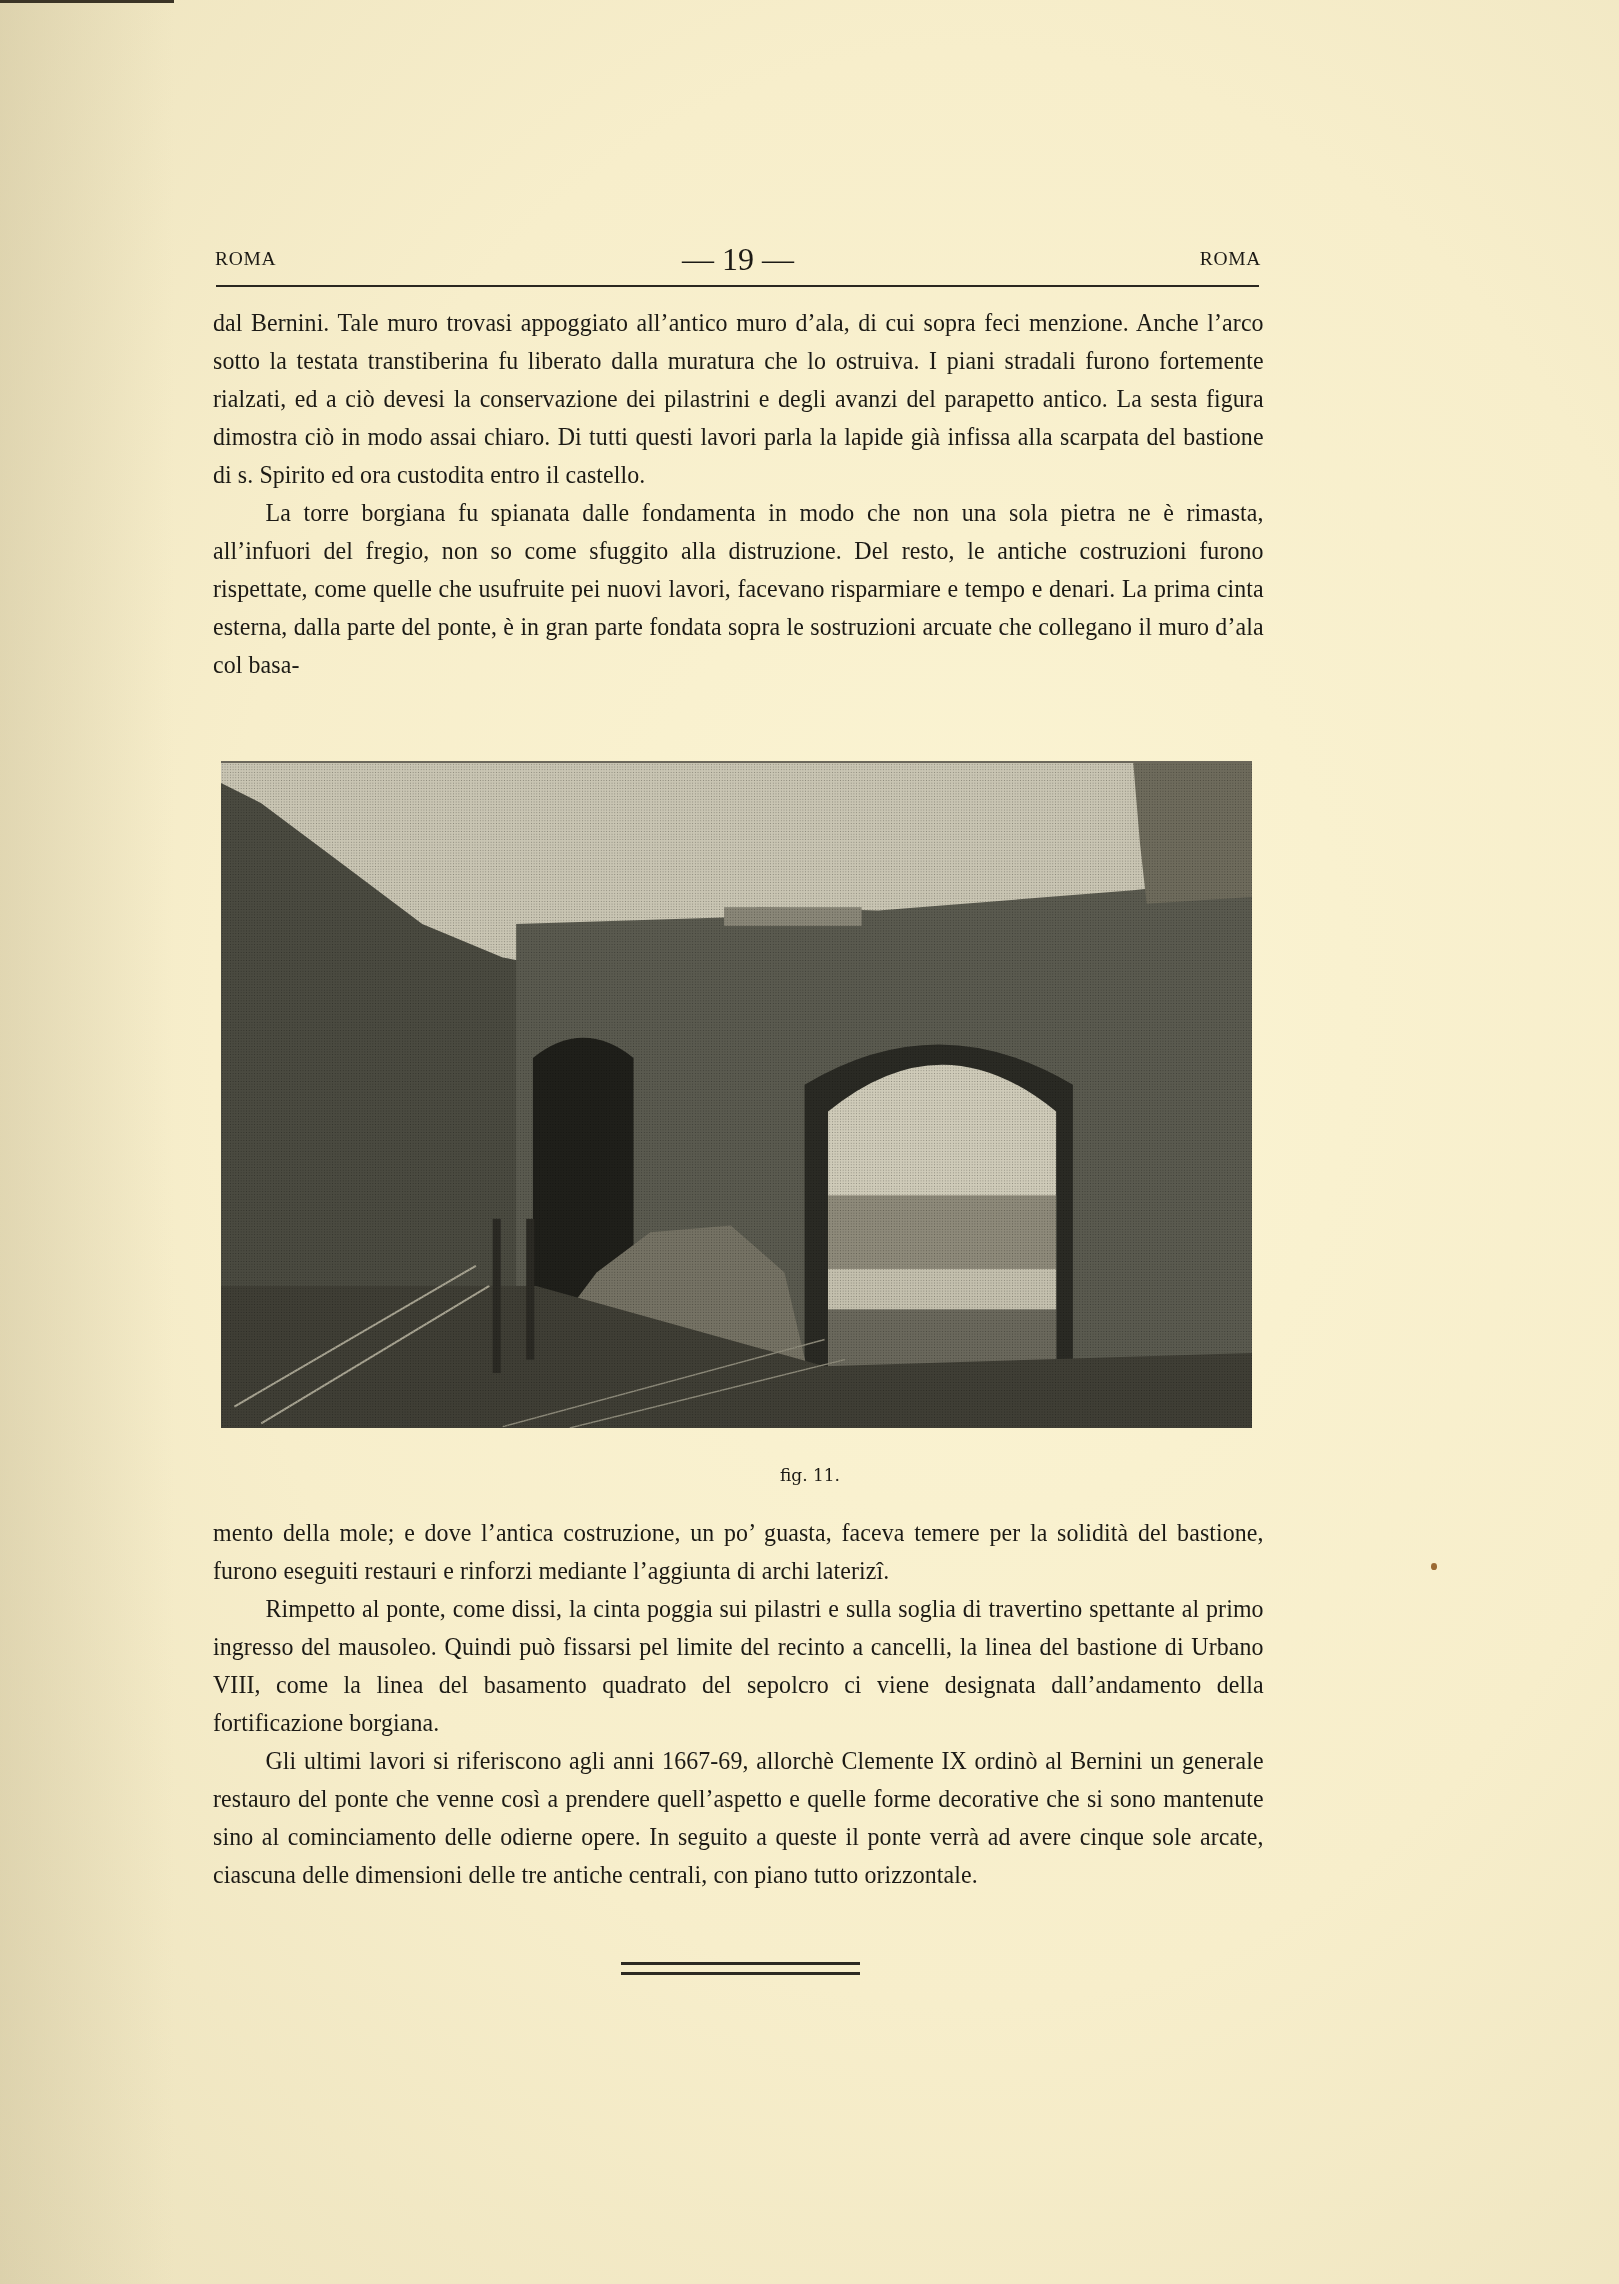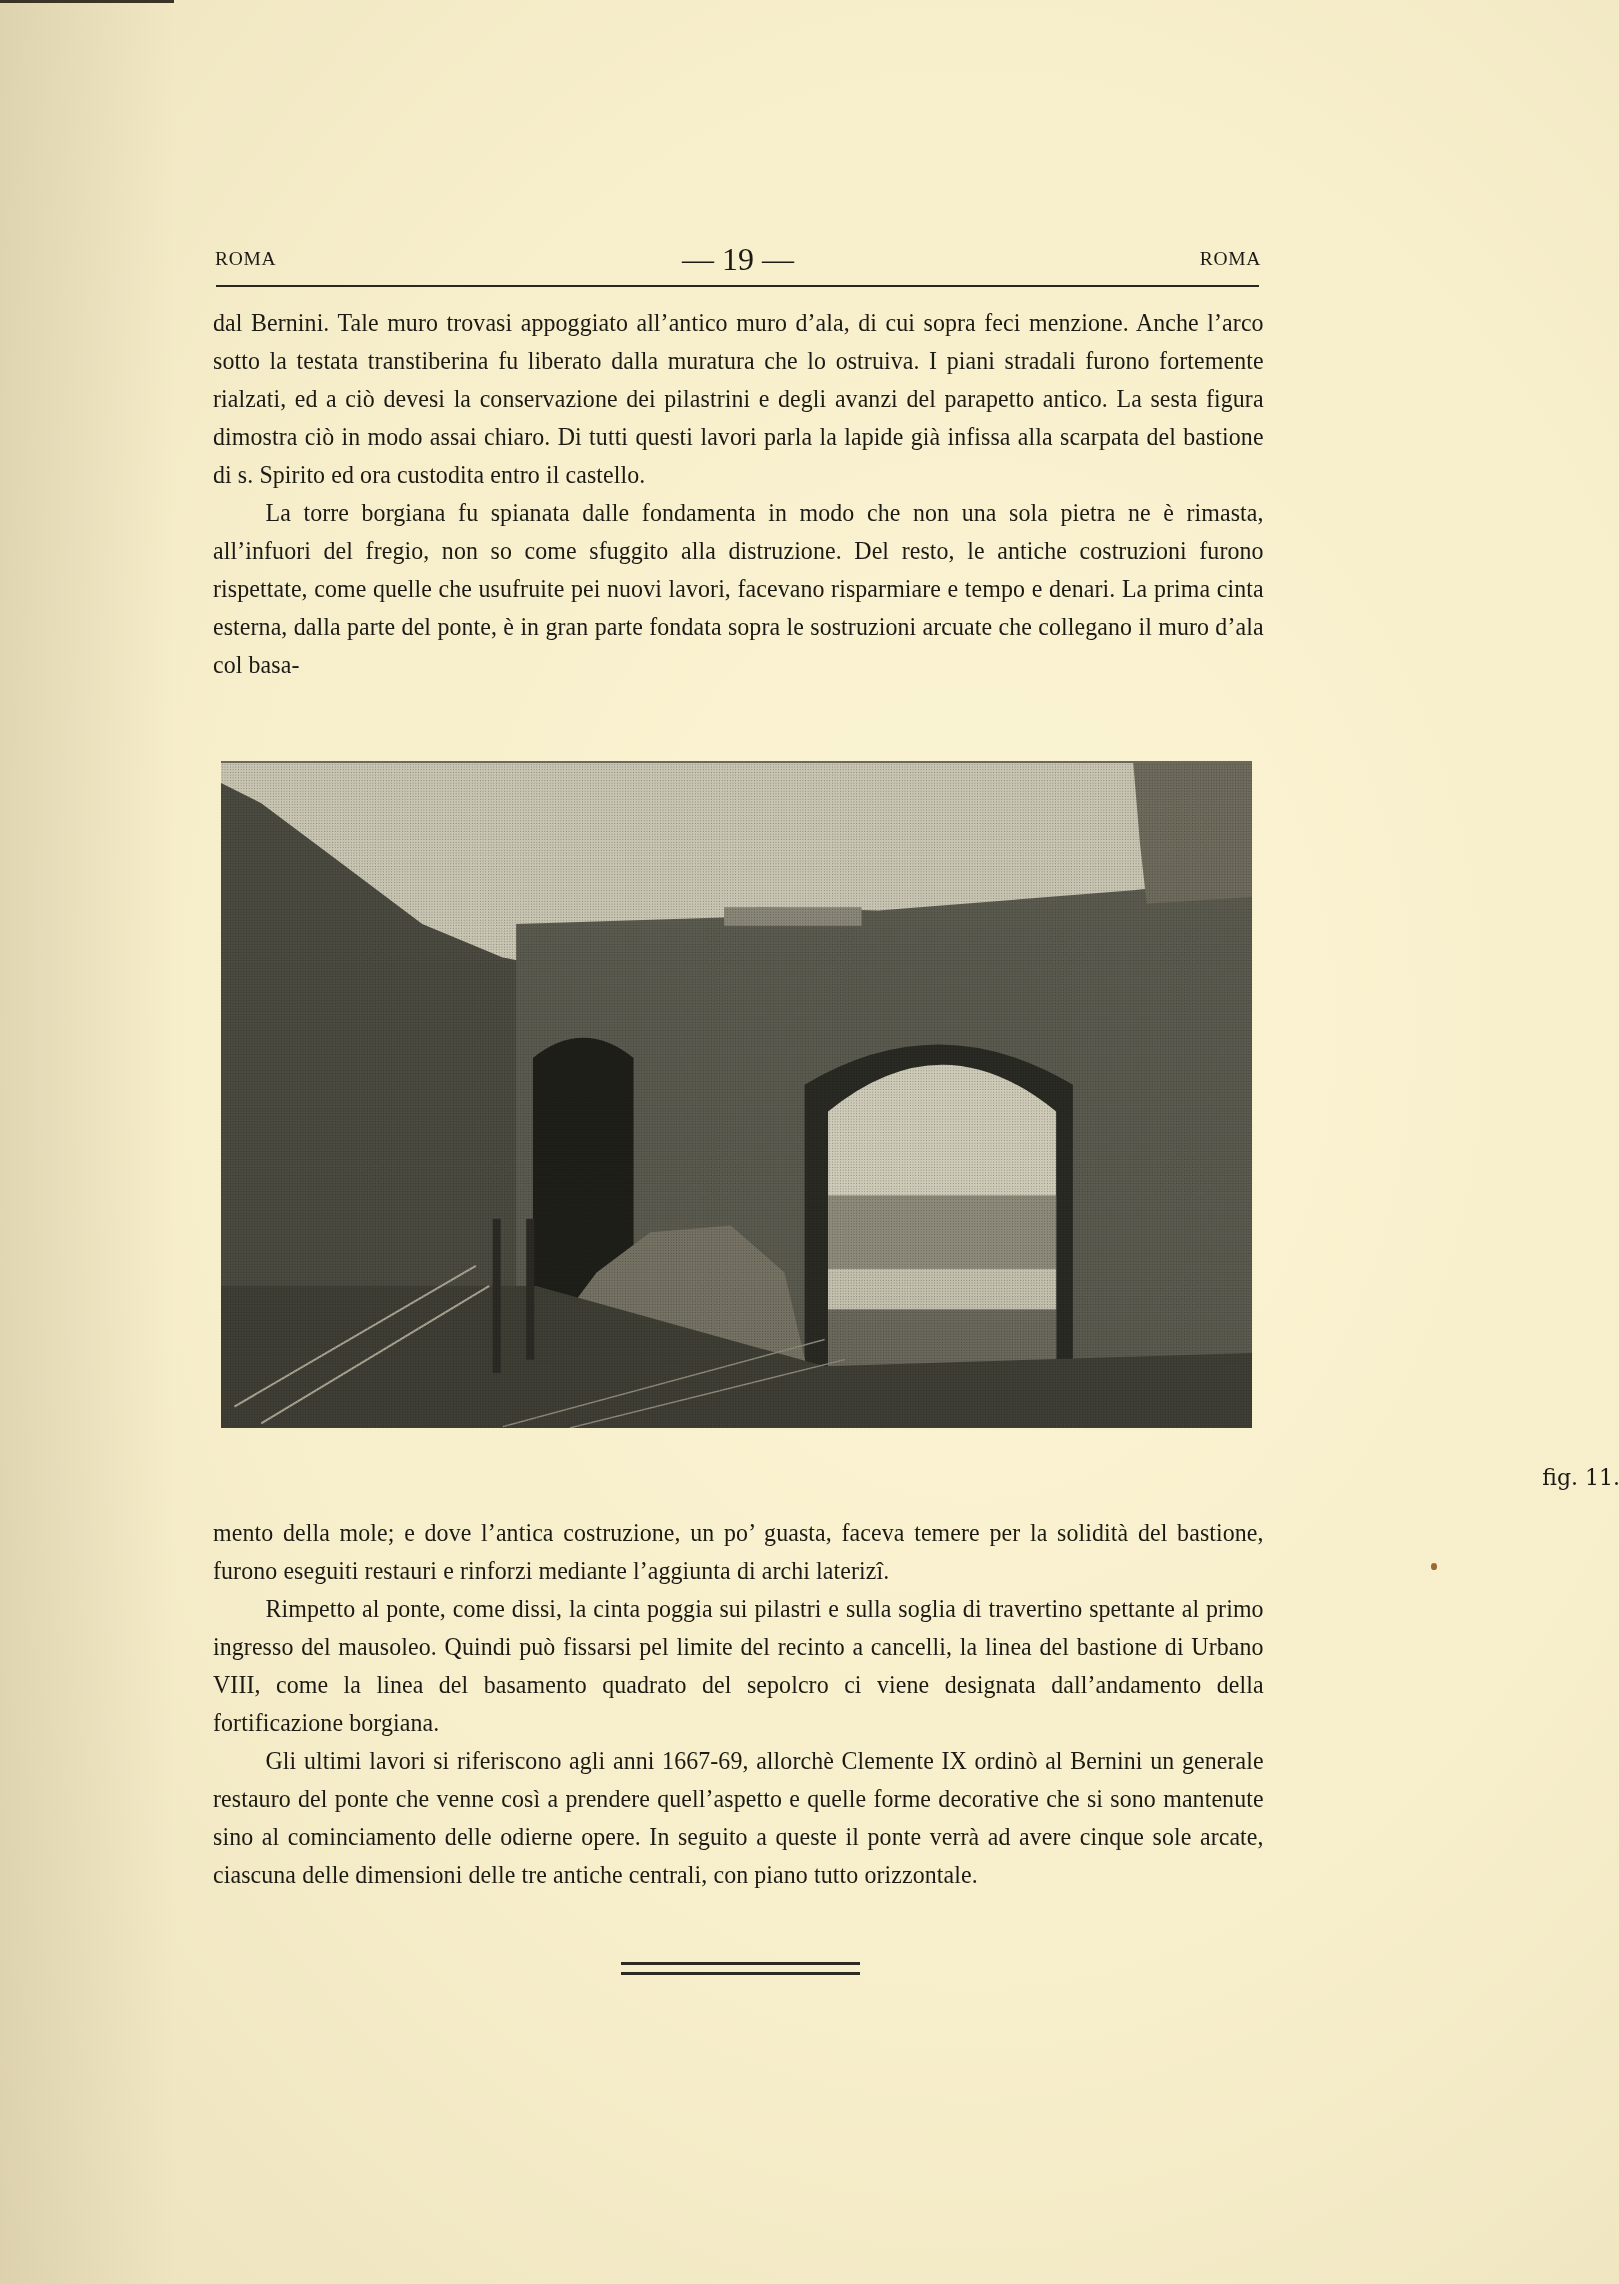--- a/index.html
+++ b/index.html
@@ -50,22 +50,22 @@
     border-top: 2px solid #6b675a;
   }
   .figure svg { width: 100%; height: 100%; display: block; }
   .halftone {
     position: absolute; inset: 0; pointer-events: none;
     background-image: radial-gradient(rgba(20,20,15,0.35) 0.7px, transparent 0.9px);
     background-size: 2.7px 2.7px; mix-blend-mode: multiply;
   }
 
   .caption {
-    position: absolute; top: 1465px; left: 0; width: 1620px; text-align: right;
-    font-family: "DejaVu Serif", serif; font-size: 22px;
+    position: absolute; top: 1465px; left: 0; width: 1620px; text-align: center;
+    font-family: "DejaVu Serif", serif; font-size: 17px;
   }
 
   .end-rule { position: absolute; left: 621px; width: 239px; height: 2.7px; background: #2d2a22; }
   .end-rule.r1 { top: 1962px; }
   .end-rule.r2 { top: 1972px; }
 
   .speck { position: absolute; border-radius: 50%; background: #9b6a33; }
 </style>
 </head>
 <body>

